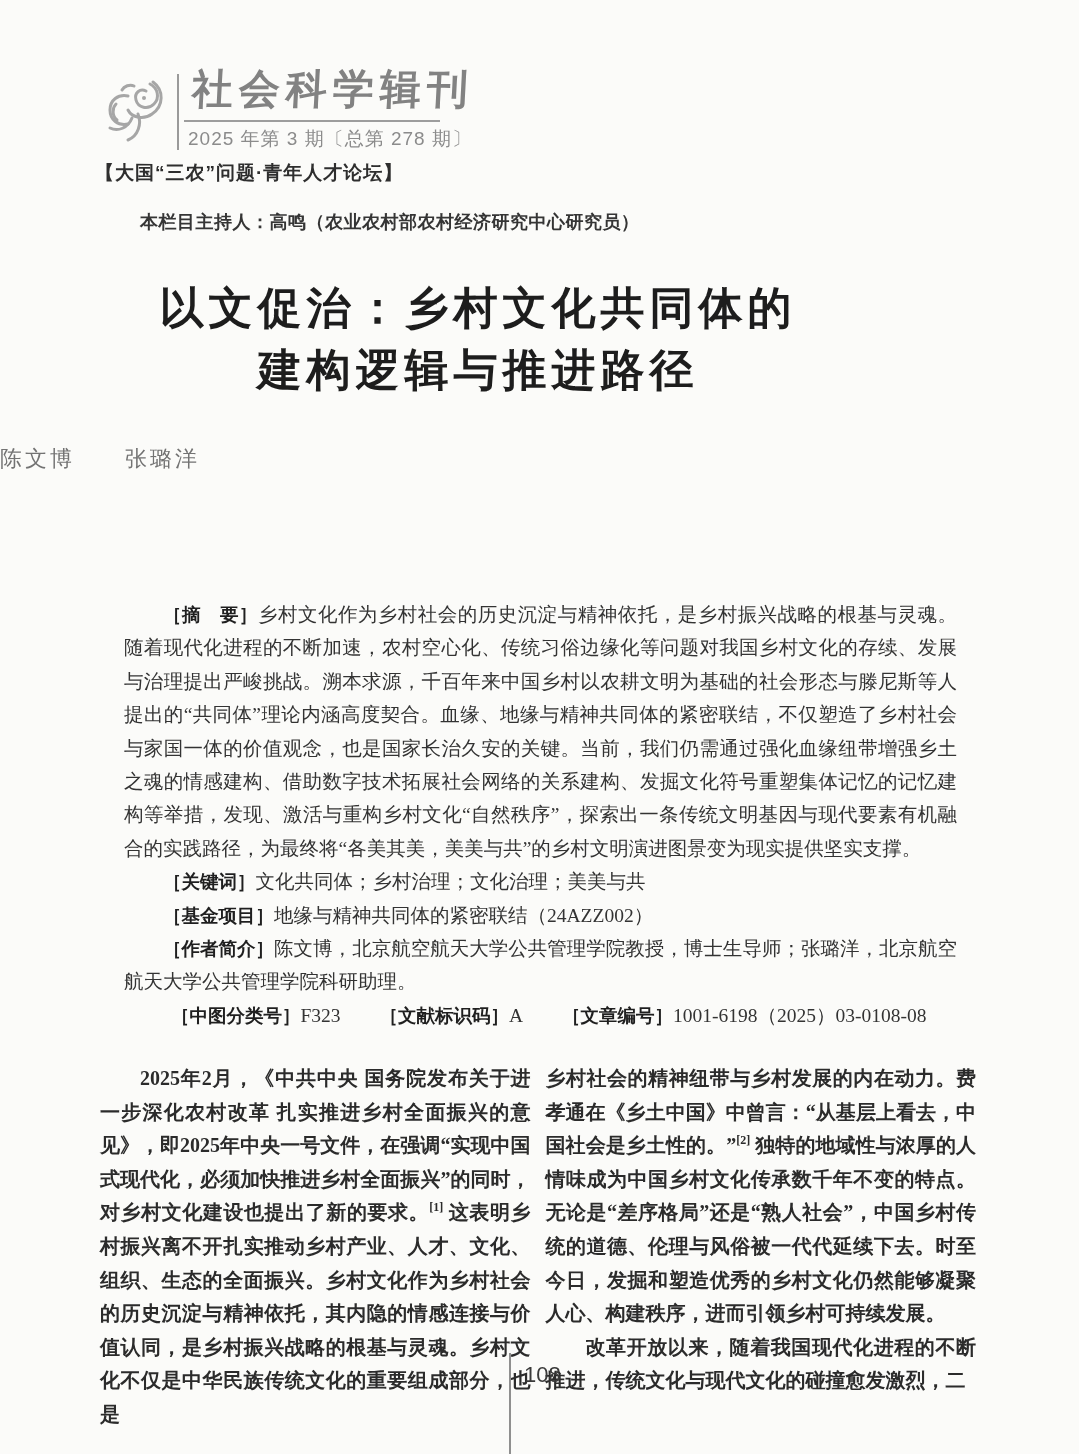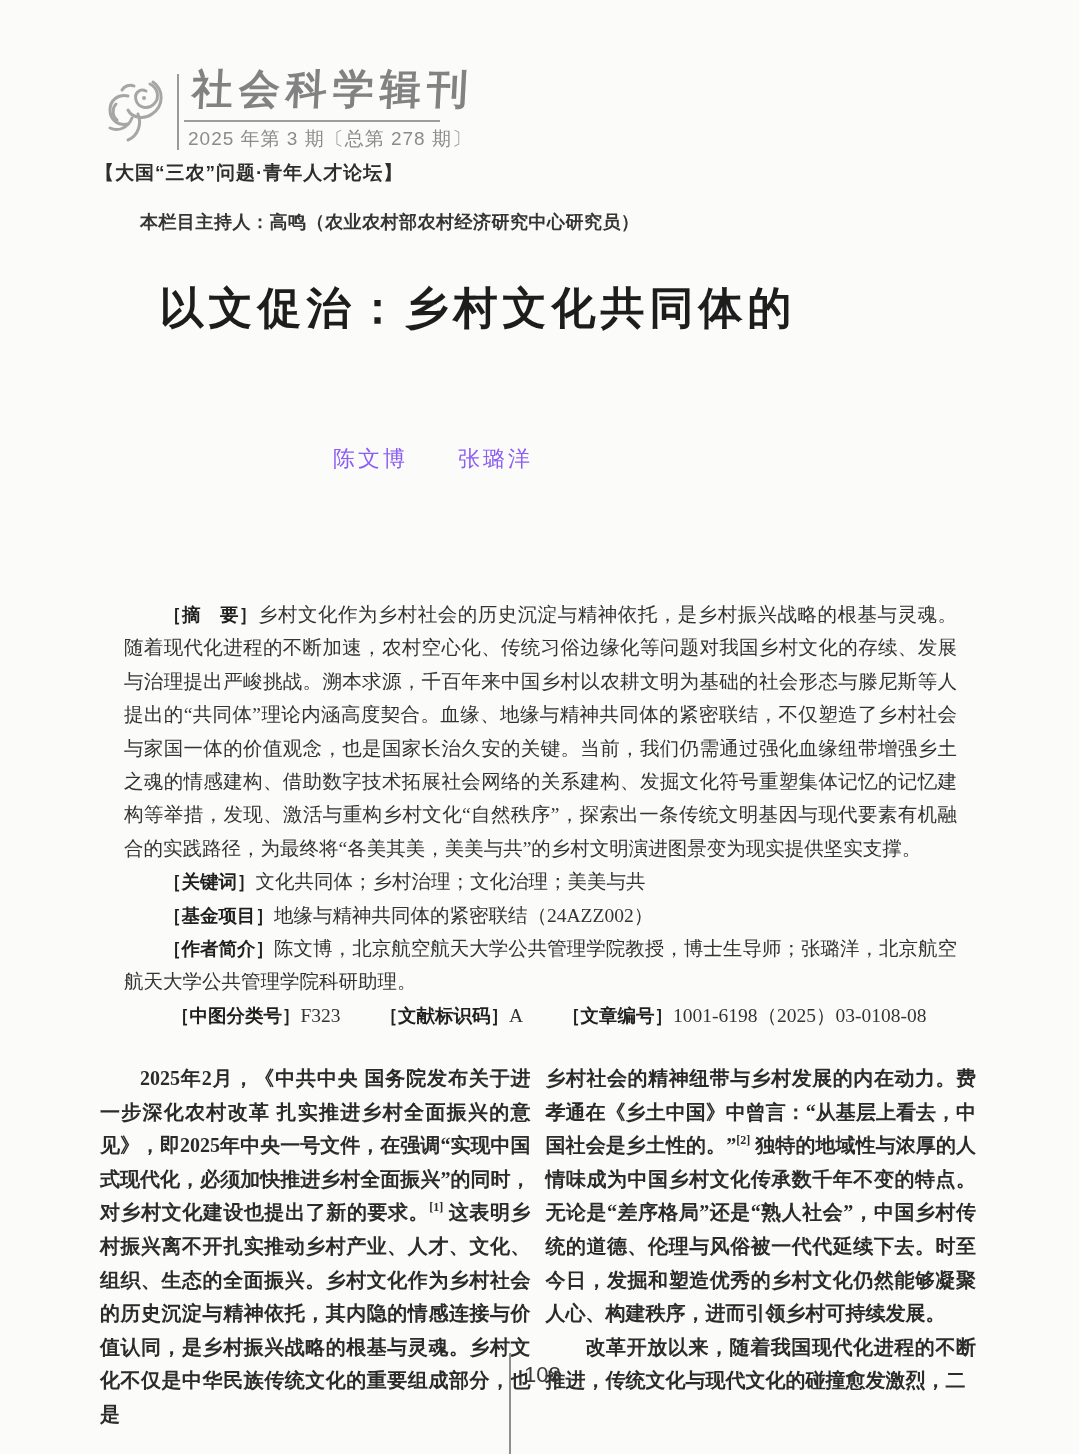--- a/index.html
+++ b/index.html
@@ -39,21 +39,21 @@
     font-size:18px;font-weight:600;color:#353535;letter-spacing:.5px;text-align:center;
   }
   
   .title{
     position:absolute;left:0;top:278px;width:956px;
     text-align:center;font-size:44px;font-weight:900;color:#1d1d1d;
     letter-spacing:5px;line-height:62px;
   }
   .authors{
     position:absolute;left:0;top:444px;width:866px;
-    text-align:center;font-size:22px;color:#8b5cf6;letter-spacing:3px;
+    text-align:left;font-size:22px;color:#737373;letter-spacing:3px;
   }
   
   .meta{
     position:absolute;left:124px;top:598px;width:833px;
     font-size:19.5px;line-height:33.4px;text-align:justify;color:#333;
   }
   .meta p{margin:0;text-indent:2em;}
   .meta .lbl{
     font-weight:bold;color:#1f1f1f;
     font-family:"Liberation Sans","DejaVu Sans",sans-serif;
@@ -100,20 +100,21 @@
   <div class="m-vline"></div>
   <div class="jname">社会科学辑刊</div>
   <div class="m-hrule"></div>
   <div class="issue">2025 年第 3 期〔总第 278 期〕</div>
 
   <div class="col-header">【大国“三农”问题·青年人才论坛】</div>
   <div class="host">本栏目主持人：高鸣（农业农村部农村经济研究中心研究员）</div>
 
   <div class="title">
     <div>以文促治：乡村文化共同体的</div>
+    <div>建构逻辑与推进路径</div>
   </div>
   <div class="authors">陈文博　　张璐洋</div>
 
   <div class="meta">
     <p><span class="lbl">［摘　要］</span><span>乡村文化作为乡村社会的历史沉淀与精神依托，是乡村振兴战略的根基与灵魂。随着现代化进程的不断加速，农村空心化、传统习俗边缘化等问题对我国乡村文化的存续、发展与治理提出严峻挑战。溯本求源，千百年来中国乡村以农耕文明为基础的社会形态与滕尼斯等人提出的“共同体”理论内涵高度契合。血缘、地缘与精神共同体的紧密联结，不仅塑造了乡村社会与家国一体的价值观念，也是国家长治久安的关键。当前，我们仍需通过强化血缘纽带增强乡土之魂的情感建构、借助数字技术拓展社会网络的关系建构、发掘文化符号重塑集体记忆的记忆建构等举措，发现、激活与重构乡村文化“自然秩序”，探索出一条传统文明基因与现代要素有机融合的实践路径，为最终将“各美其美，美美与共”的乡村文明演进图景变为现实提供坚实支撑。</span></p>
     <p><span class="lbl">［关键词］</span><span>文化共同体；乡村治理；文化治理；美美与共</span></p>
     <p><span class="lbl">［基金项目］</span><span>地缘与精神共同体的紧密联结（24AZZ002）</span></p>
     <p><span class="lbl">［作者简介］</span><span>陈文博，北京航空航天大学公共管理学院教授，博士生导师；张璐洋，北京航空航天大学公共管理学院科研助理。</span></p>
     <p>
       <span class="pair"><span class="lbl">［中图分类号］</span><span>F323</span></span>

